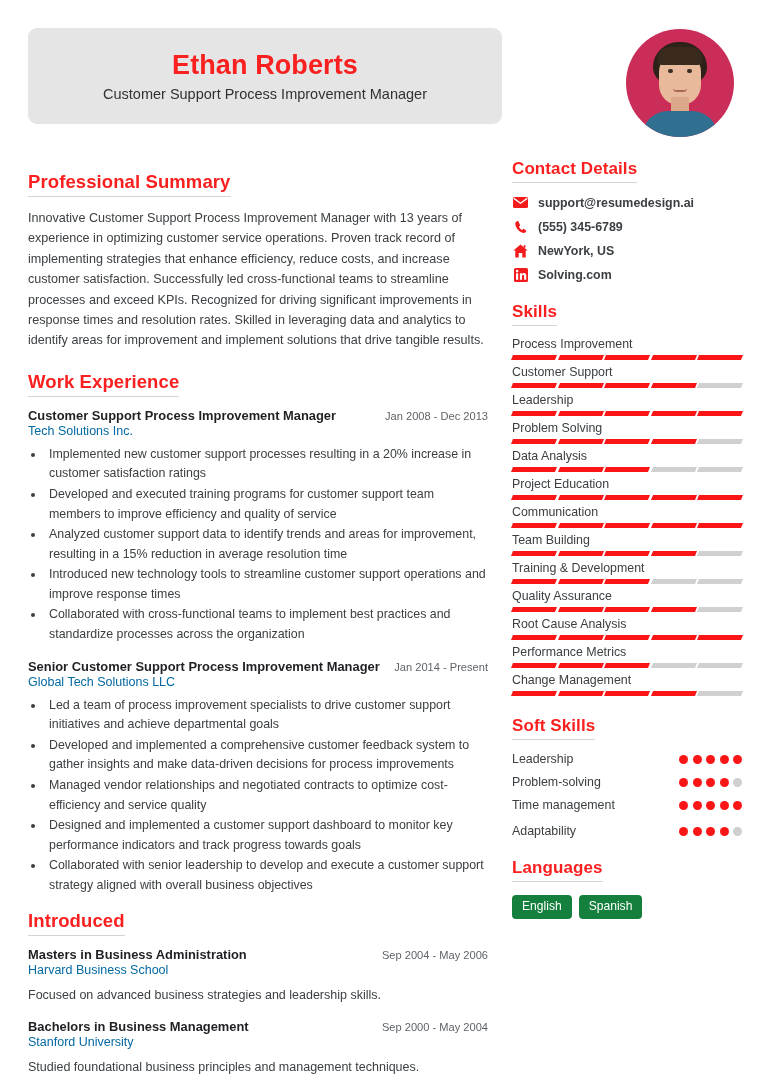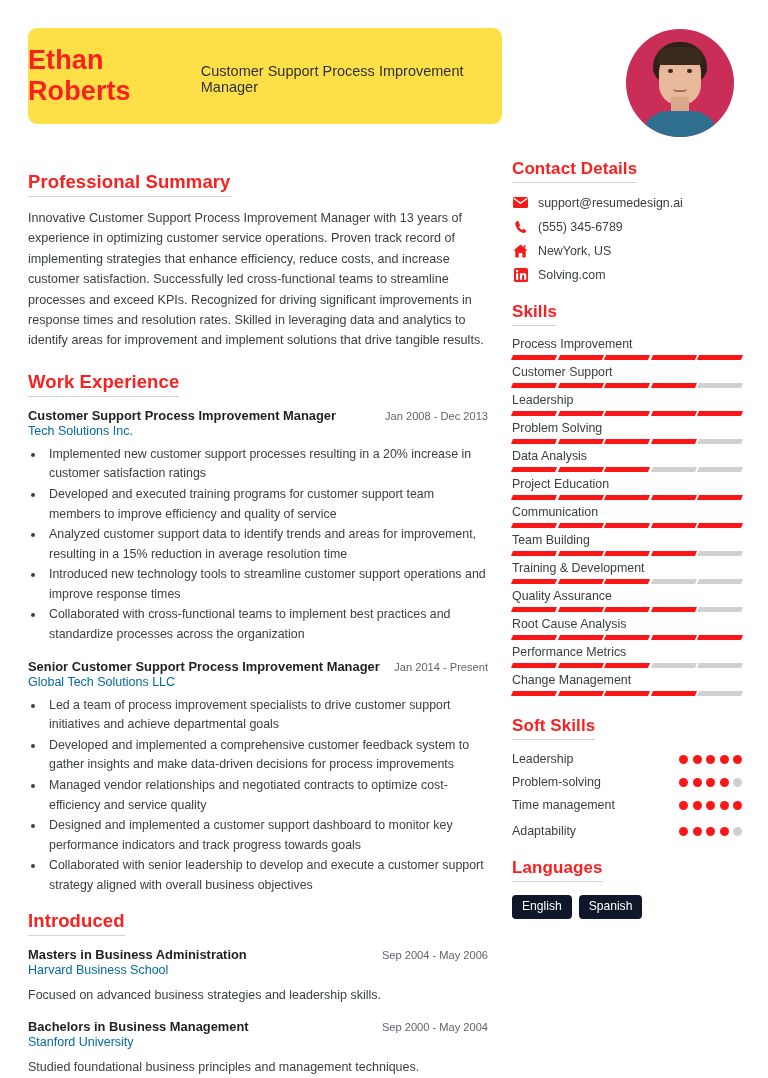--- a/index.html
+++ b/index.html
@@ -22,25 +22,25 @@
 
   
   .header {
     display: flex;
     align-items: flex-start;
     padding: 28px 26px 0 28px;
   }
 
   .header-band {
     flex: 0 0 474px;
-    background: #fde047;
+    background: #e5e5e5;
     border-radius: 9px;
     height: 96px;
     display: flex;
-    flex-direction: row;
+    flex-direction: column;
     align-items: center;
     justify-content: center;
   }
 
   .full-name {
     font-size: 27px;
     font-weight: bold;
     color: #fa2020;
     letter-spacing: 0.1px;
     line-height: 1.15;
@@ -204,20 +204,21 @@
     flex: 0 0 17px;
     display: flex;
     align-items: center;
     justify-content: center;
     color: #f31b1b;
   }
   .c-icon svg { display: block; }
   .contact-text {
     font-size: 12.4px;
     color: #3c4043;
+    font-weight: bold;
   }
 
   
   .skills-list { margin-top: 11px; }
   .skill { margin-bottom: 5px; }
   .skill-name {
     font-size: 12.4px;
     color: #3c4043;
     margin-bottom: 4px;
   }
@@ -254,21 +255,21 @@
   .dot.on { background: #fa1616; }
 
   
   .lang-list {
     margin-top: 13px;
     display: flex;
     gap: 7px;
     flex-wrap: wrap;
   }
   .lang-chip {
-    background: #0f172a;
+    background: #15803d;
     color: #ffffff;
     font-size: 12.1px;
     padding: 4px 10px 5px;
     border-radius: 4px;
     line-height: 1.25;
   }
 
   .side-sec { margin-bottom: 20px; }
 </style>
 </head>

